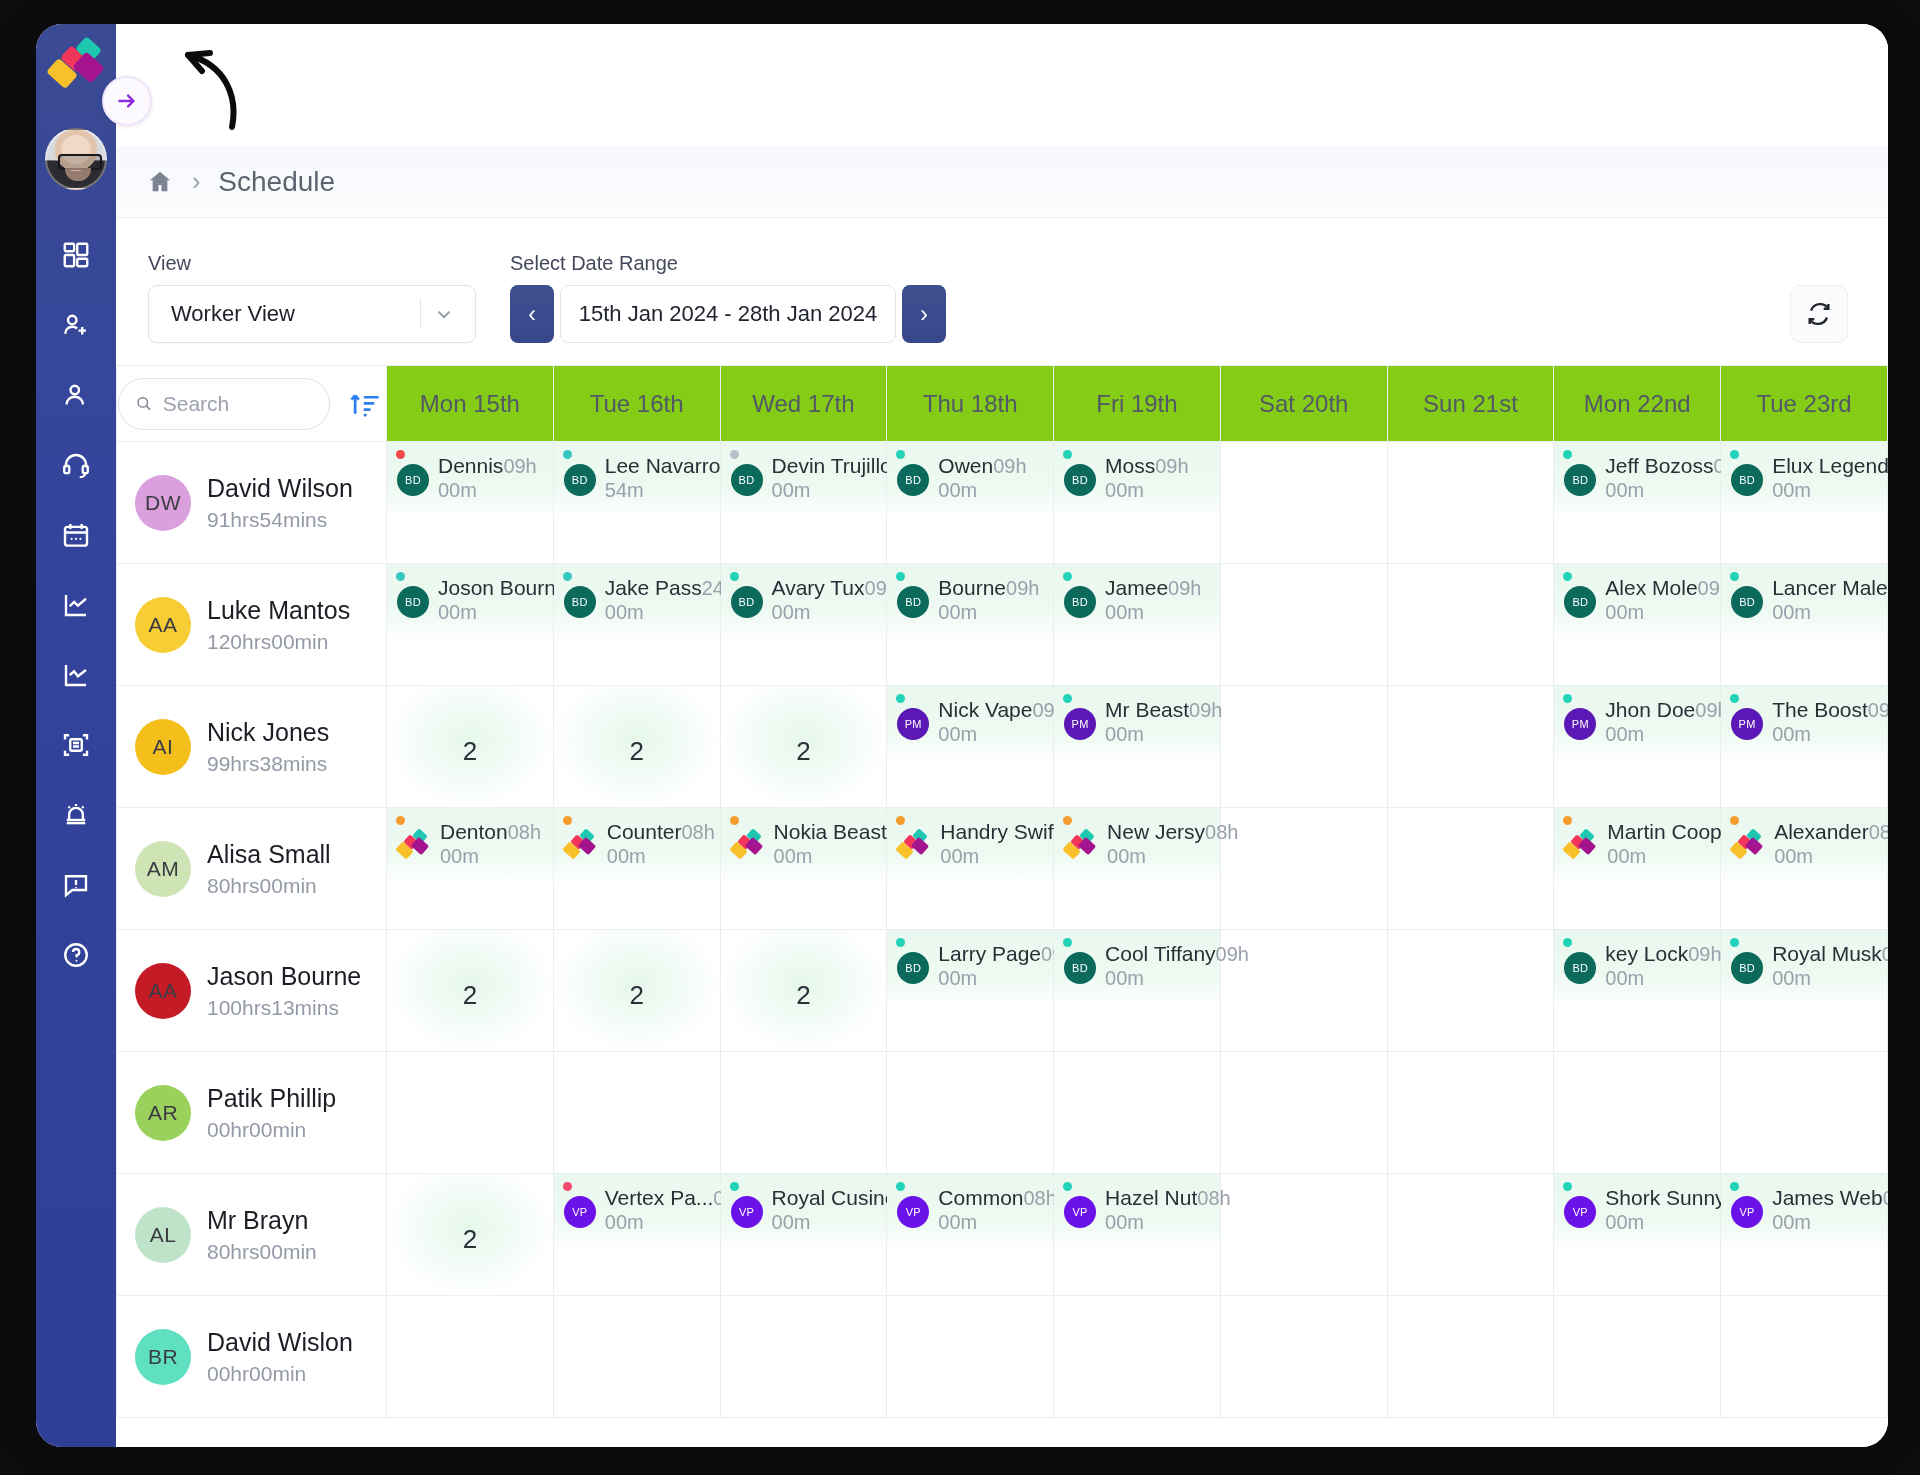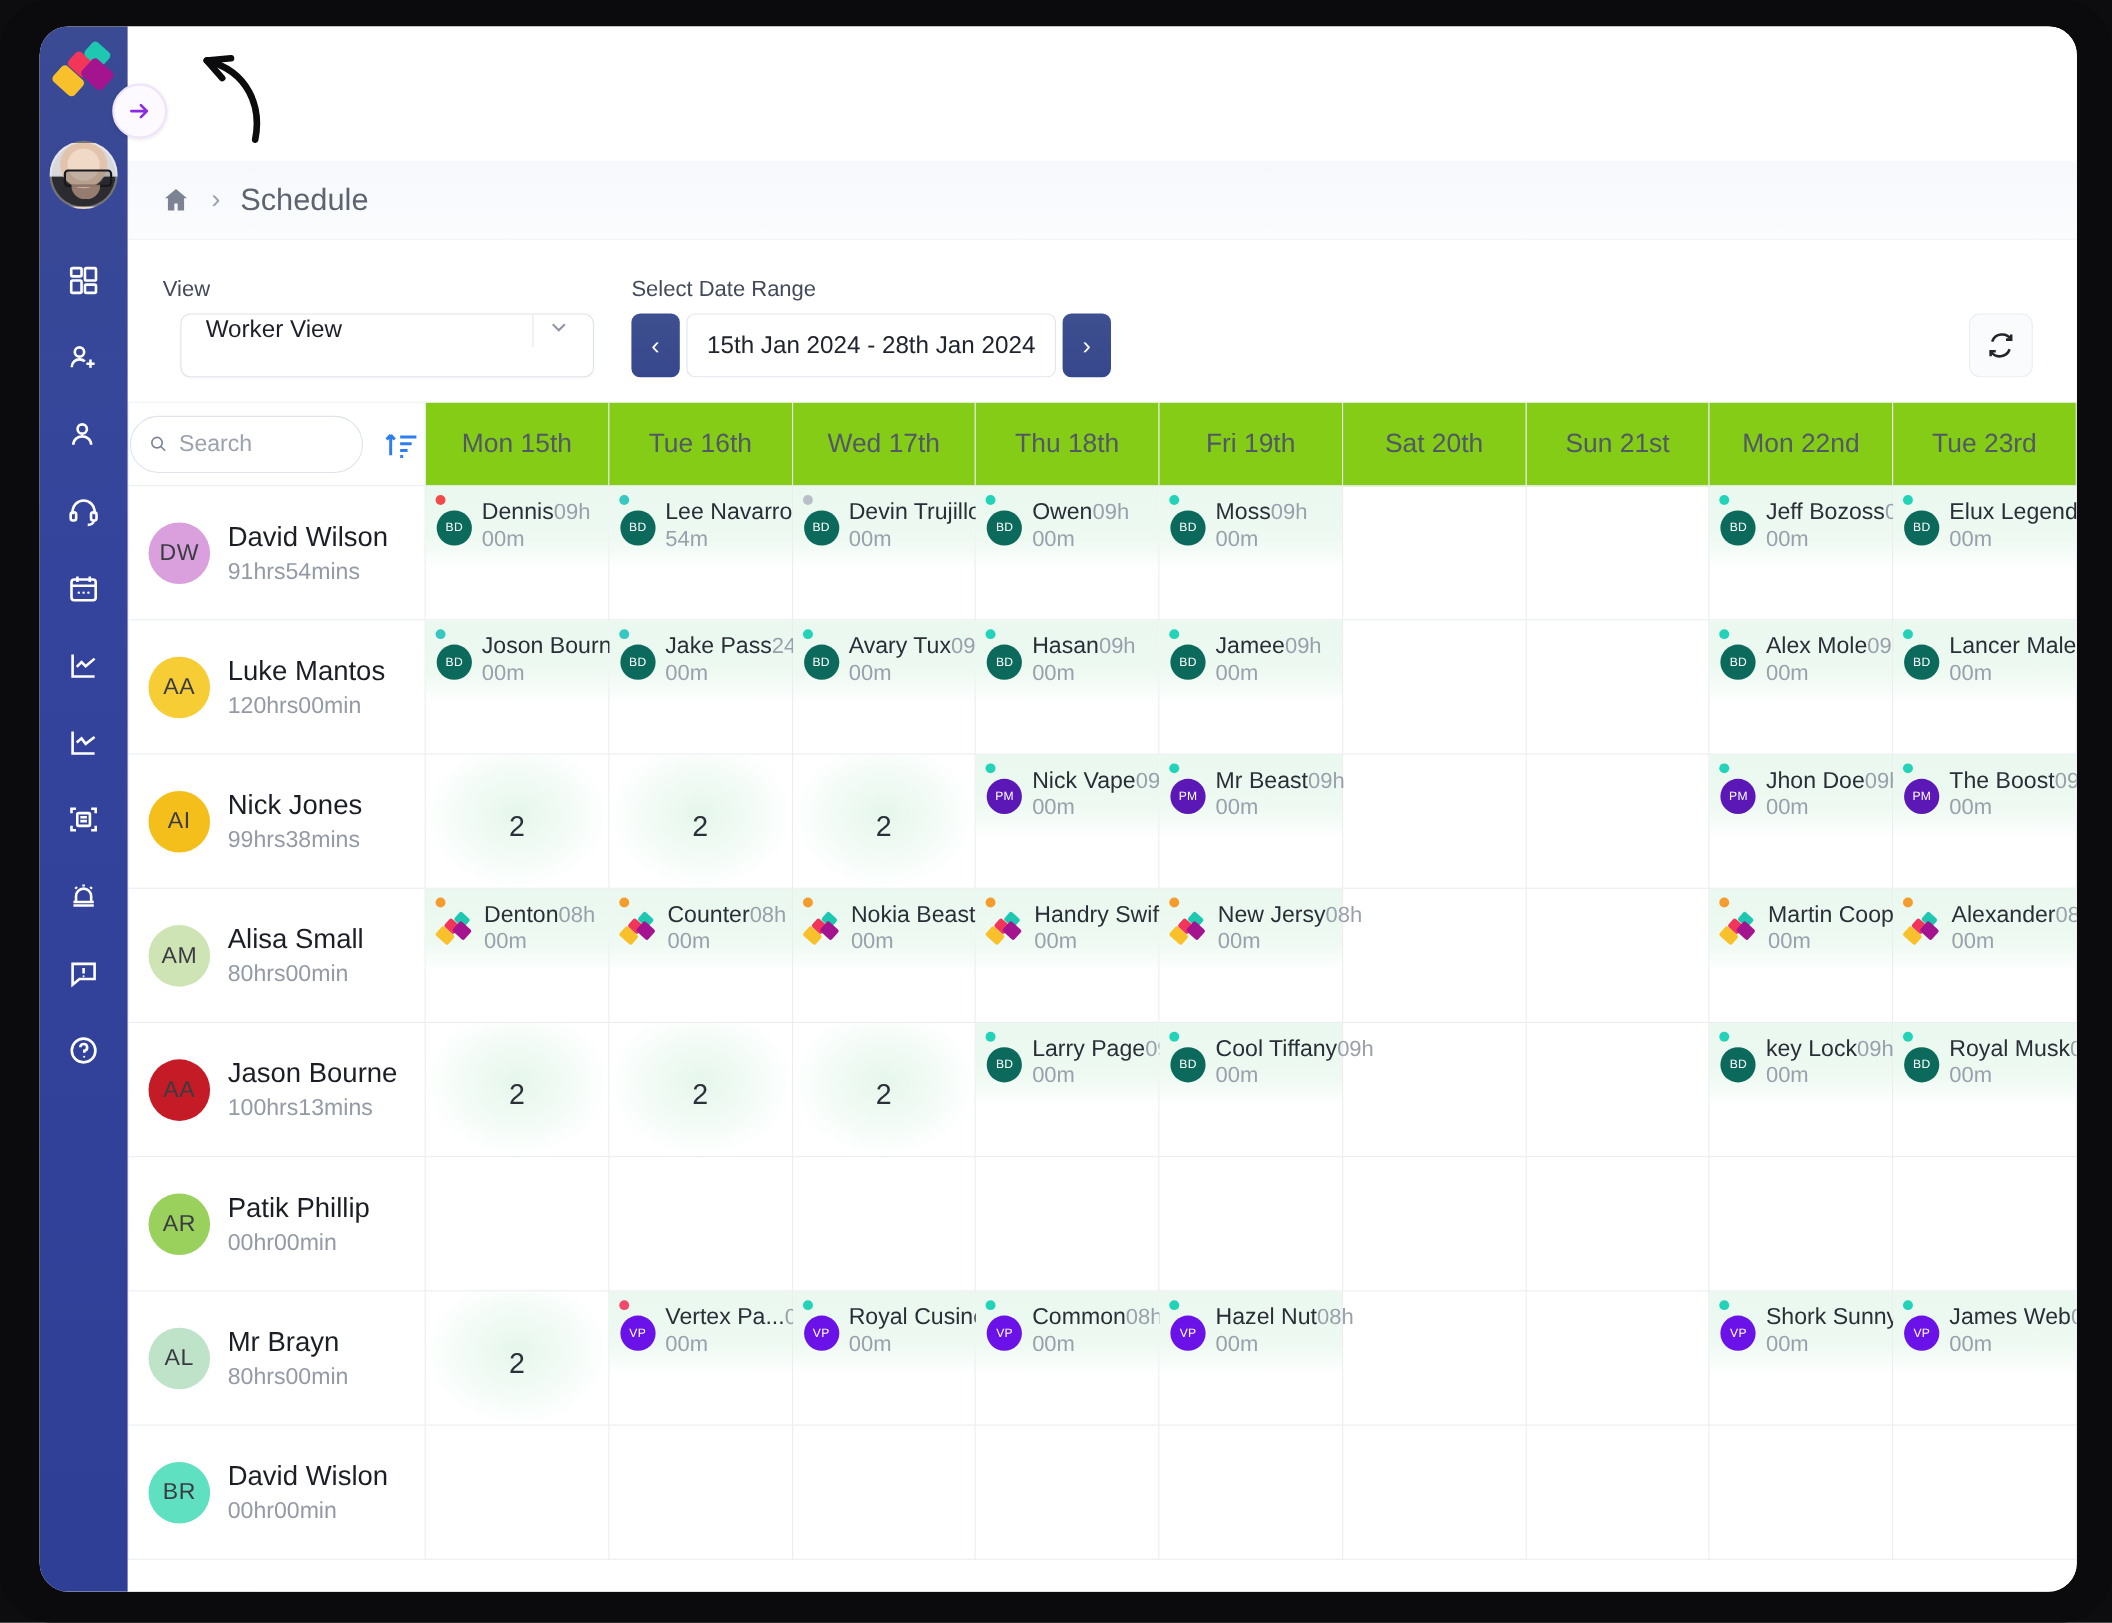--- a/index.html
+++ b/index.html
@@ -149,30 +149,29 @@
   .bc-sep { color: #9aa1af; font-size: 25px; }
   .bc-current { color: #5d6470; font-size: 28px; }
 
   .controls {
     padding: 34px 40px 22px 32px;
     display: flex; align-items: flex-end; gap: 34px;
     background:#fff;
   }
   .field-label { font-size: 20px; color: #43495a; margin-bottom: 10px; display:block; }
   .select-box {
-    width: 376px; height: 58px;
+    width: 328px; height: 58px;
     border: 1px solid #dfe3ea;
     border-radius: 9px;
     background: #fff;
-    display: flex; align-items: flex-start;
+    display: flex; align-items: center;
     padding: 0 8px 0 22px;
     font-size: 22px; color: #1d2029;
     box-shadow: 0 1px 2px rgba(16,24,40,.03);
     cursor: pointer;
-    margin-left: 16px;
   }
   .select-box .sep { margin-left:auto; width:1px; height:30px; background:#e3e6ec; }
   .select-box .chev { width: 46px; display:flex; align-items:center; justify-content:center; }
   .select-box .chev svg { width: 22px; height: 22px; stroke:#8d94a3; fill:none; stroke-width:2; }
 
   .daterange { display: flex; align-items: center; gap: 0; }
   .arrow-btn {
     width: 44px; height: 58px;
     background: linear-gradient(180deg,#3e508f 0%,#37478c 100%);
     border: none; border-radius: 8px;
@@ -580,21 +579,21 @@
                   <div class="shift">
                     <span class="dot" style="background:#22d3b8"></span>
                     <span class="badge bd">BD</span>
                     <span class="sh-text"><span class="sh-name">Avary Tux</span><span class="sh-dur">09h 00m</span></span>
                   </div>
                 </td>
                 <td class="day-cell">
                   <div class="shift">
                     <span class="dot" style="background:#22d3b8"></span>
                     <span class="badge bd">BD</span>
-                    <span class="sh-text"><span class="sh-name">Hasan</span><span class="sh-dur">09h 00m</span></span>
+                    <span class="sh-text"><span class="sh-name">Bourne</span><span class="sh-dur">09h 00m</span></span>
                   </div>
                 </td>
                 <td class="day-cell">
                   <div class="shift">
                     <span class="dot" style="background:#22d3b8"></span>
                     <span class="badge bd">BD</span>
                     <span class="sh-text"><span class="sh-name">Jamee</span><span class="sh-dur">09h 00m</span></span>
                   </div>
                 </td>
                 <td class="day-cell"></td>

